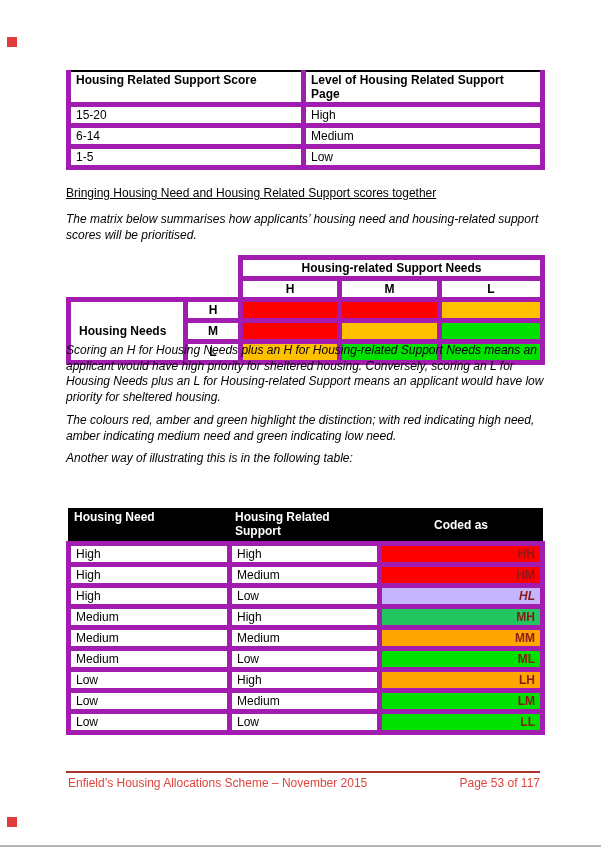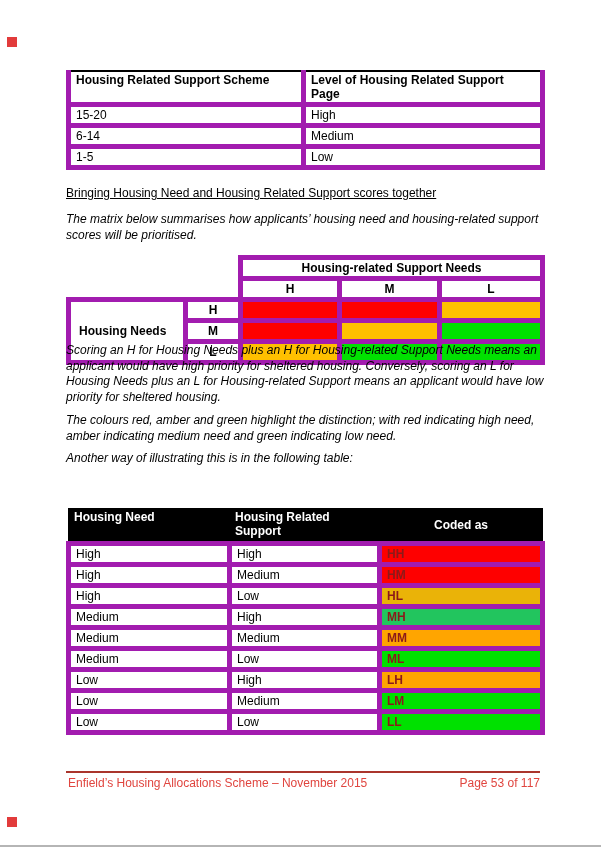--- a/index.html
+++ b/index.html
@@ -35,21 +35,21 @@
   .matrix tr.t2{height:15px;}
   .matrix tr.dr{height:16px;}
   .matrix td.rowhead{font-weight:bold;vertical-align:middle;padding-left:8px;}
   .matrix th.rl{text-align:center;vertical-align:middle;}
 
   
   .coded{position:absolute;left:66px;top:508px;width:474px;table-layout:fixed;}
   .coded thead th{background:#000;color:#fff;border:1px solid #000;height:30px;}
   .coded thead th.center{text-align:center;vertical-align:middle;}
   .coded tr{height:15px;}
-  .coded td.code{text-align:left;font-weight:bold;margin-left:40px;}
+  .coded td.code{text-align:right;font-weight:bold;margin-left:40px;}
 
   .footer-rule{position:absolute;left:66px;top:771px;width:474px;height:2px;}
   .footer-text{position:absolute;top:776px;font-size:12px;white-space:nowrap;}
   .footer-left{left:68px;}
   .footer-right{right:61px;}
   .bottom-edge{position:absolute;left:0;top:845px;width:601px;height:2px;}
 </style>
 </head>
 <body>
 
@@ -58,21 +58,21 @@
   <div class="marker top" style="background-color: rgb(226, 59, 59);"></div>
   <div class="marker bottom" style="background-color: rgb(226, 59, 59);"></div>
 
   <table class="score-table">
     <colgroup>
         <col style="width:235px">
         <col style="width:239px">
       </colgroup>
     <tbody>
       <tr class="hdr">
-        <th>Housing Related Support Scheme</th>
+        <th>Housing Related Support Score</th>
         <th>Level of Housing Related Support Page</th>
       </tr>
       <tr>
         <td>15-20</td>
         <td>High</td>
       </tr>
       <tr>
         <td>6-14</td>
         <td>Medium</td>
       </tr>
@@ -152,21 +152,21 @@
         <td class="code" style="background-color: rgb(254, 0, 0); color: rgb(139, 26, 26);">HH</td>
       </tr>
       <tr>
         <td>High</td>
         <td>Medium</td>
         <td class="code" style="background-color: rgb(254, 0, 0); color: rgb(139, 26, 26);">HM</td>
       </tr>
       <tr>
         <td>High</td>
         <td>Low</td>
-        <td class="code" style="background-color: #eab308; color: rgb(139, 26, 26);">HL</td>
+        <td class="code" style="background-color: #c4b5fd; color: rgb(139, 26, 26); font-style: italic;">HL</td>
       </tr>
       <tr>
         <td>Medium</td>
         <td>High</td>
         <td class="code" style="background-color: #22c55e; color: rgb(139, 26, 26);">MH</td>
       </tr>
       <tr>
         <td>Medium</td>
         <td>Medium</td>
         <td class="code" style="background-color: rgb(255, 165, 0); color: rgb(139, 26, 26);">MM</td>

